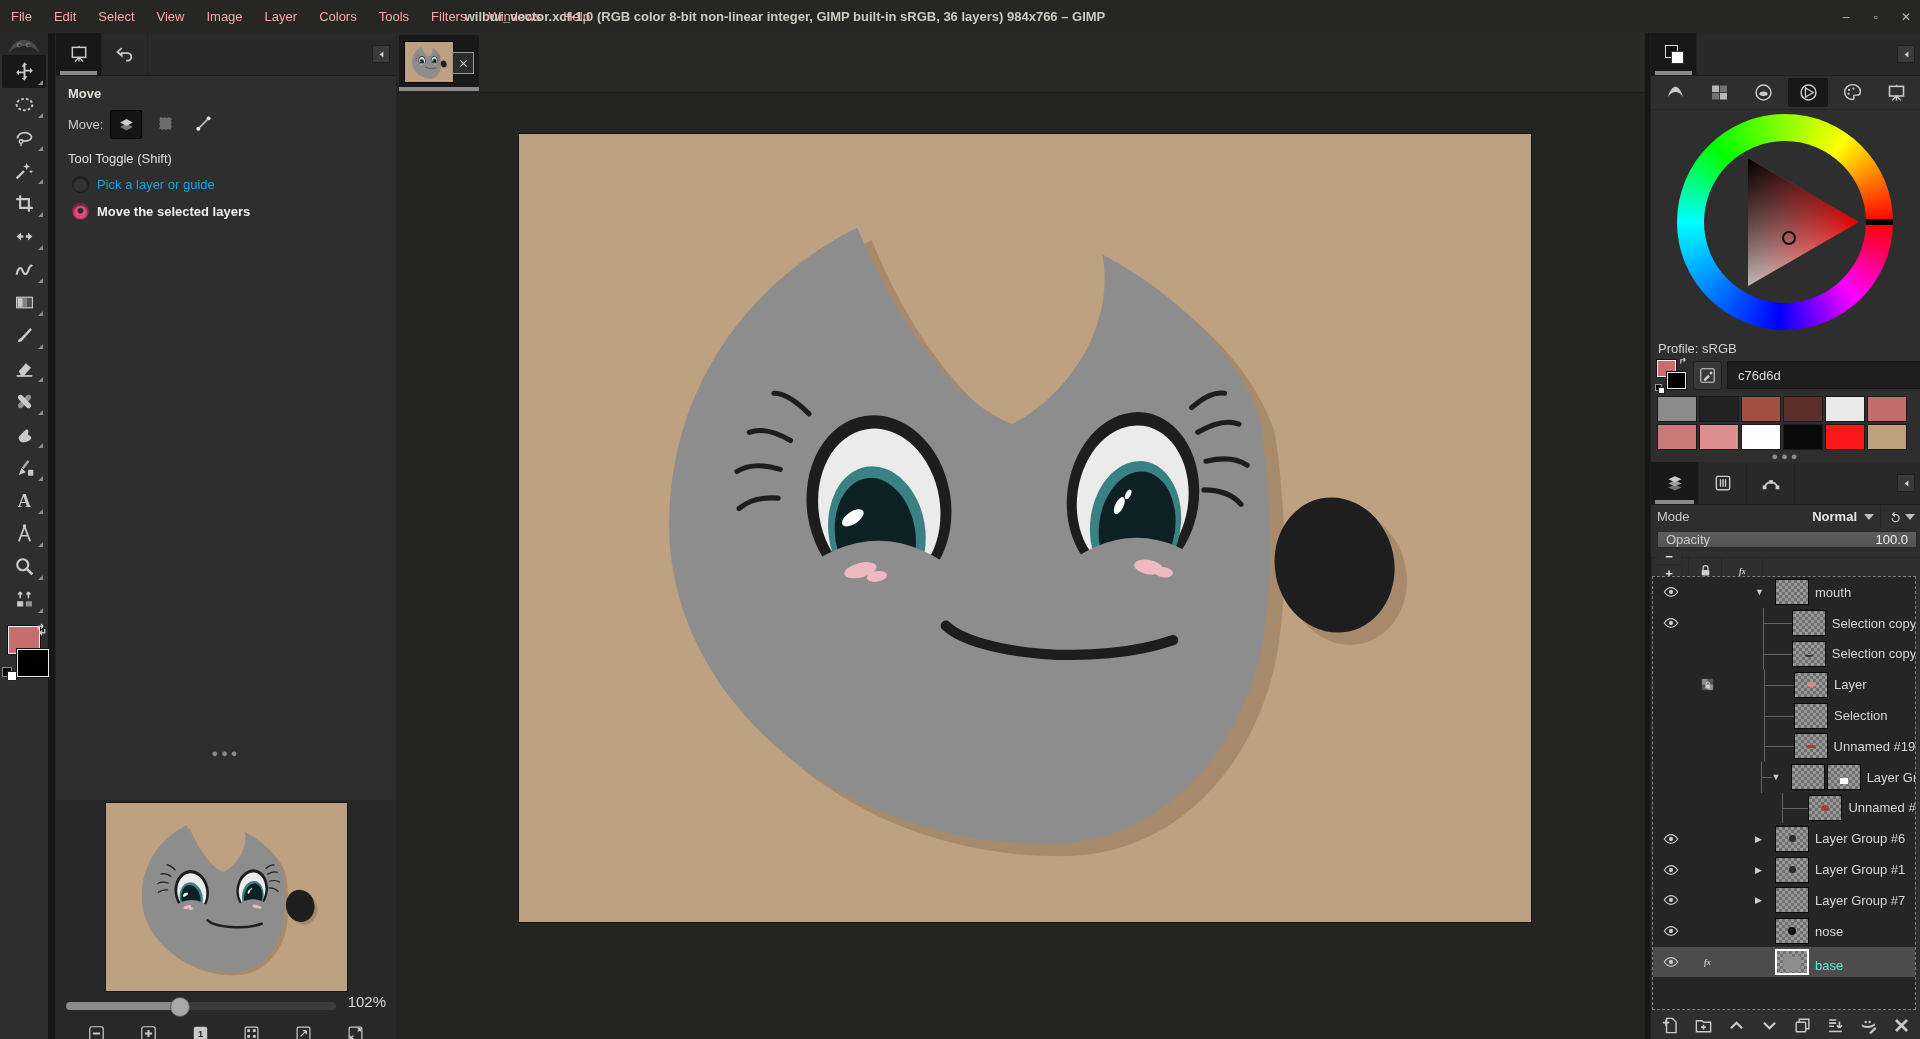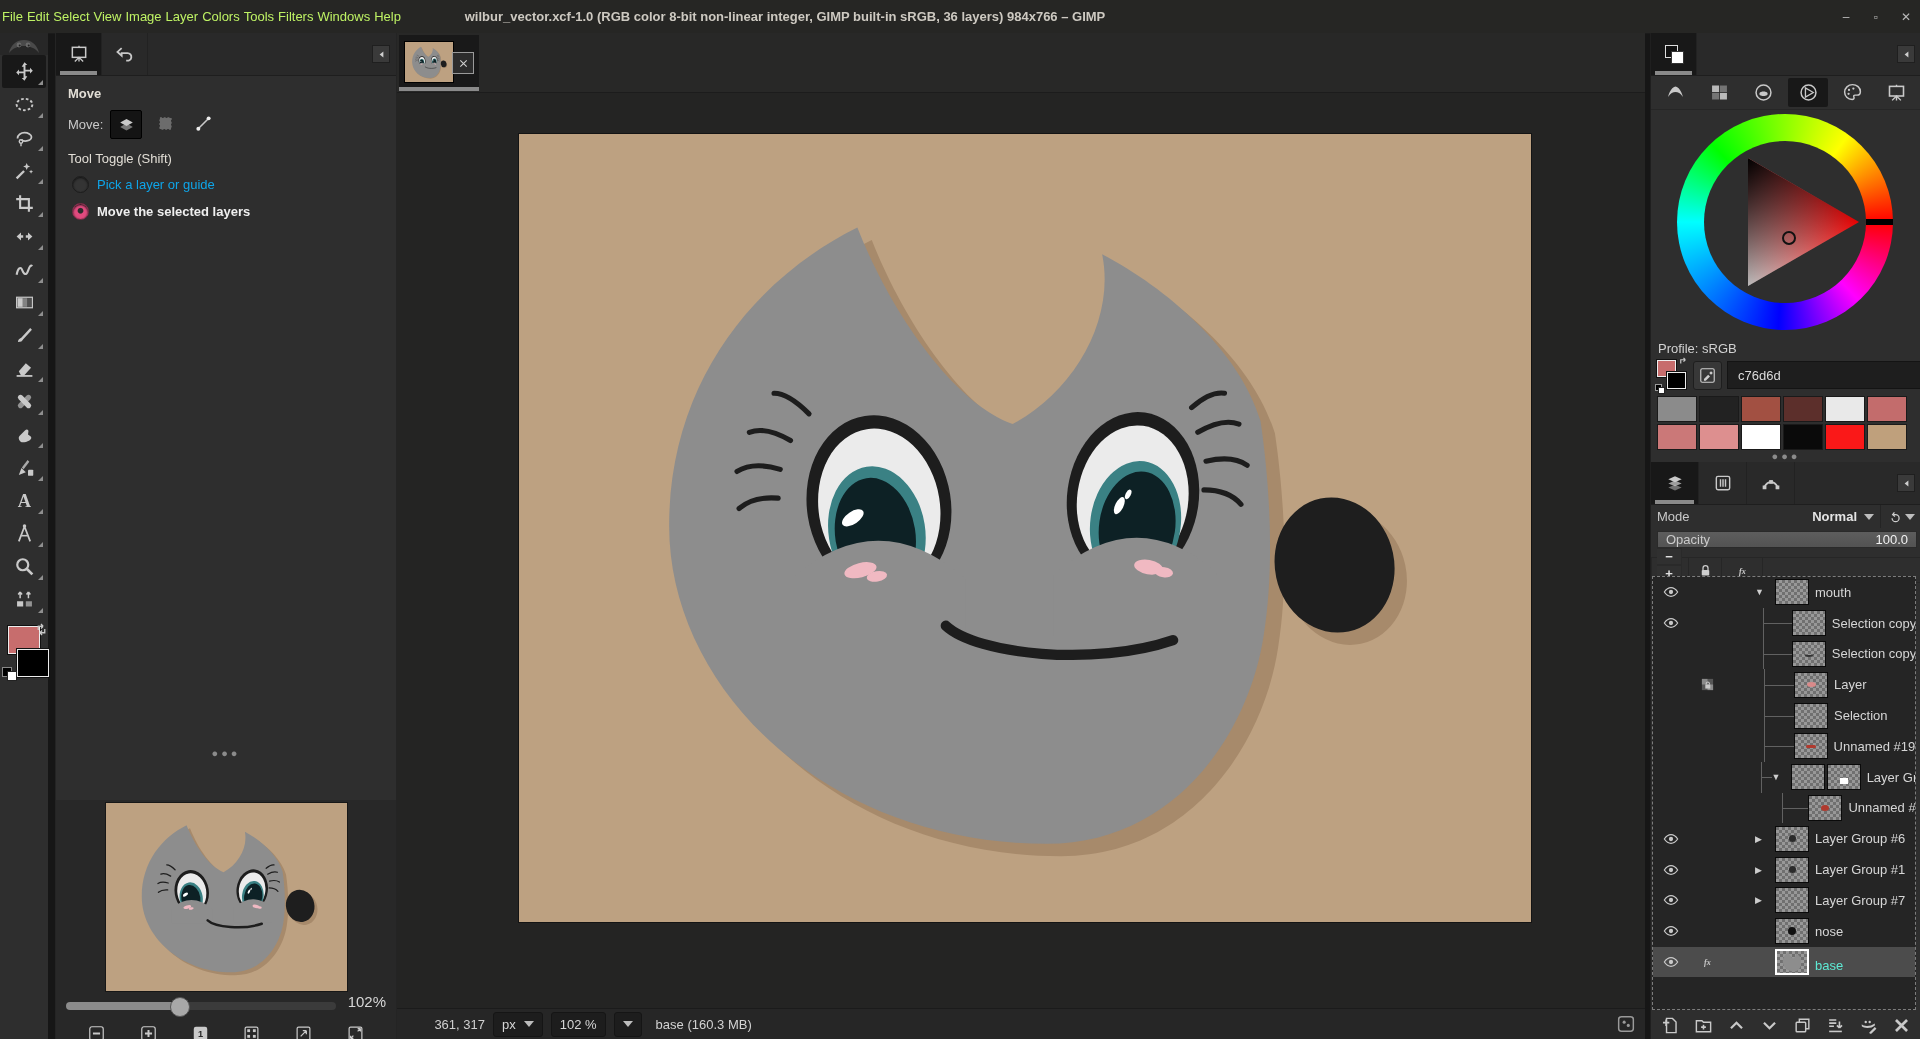--- a/index.html
+++ b/index.html
@@ -6,21 +6,21 @@
   body{width:1920px;height:1039px;position:relative;overflow:hidden;
        font-family:"Liberation Sans",sans-serif;color:#c9c9c9;font-size:13px;
        -webkit-font-smoothing:antialiased;}
   .abs{position:absolute;}
   .ico{display:inline-flex;align-items:center;justify-content:center;color:#c9c9c9;}
   .ico svg{width:100%;height:100%;display:block;}
 
   
   #menubar{left:0;top:0;width:1920px;height:33px;background:#262624;display:flex;align-items:center;
            border-bottom:1px solid #1b1b1b;}
-  .menu-item{padding:0 2px;line-height:33px;color:#bef264;cursor:default;}
+  .menu-item{padding:0 11px;line-height:33px;color:#fca5a5;cursor:default;}
   #win-title{left:460px;top:0;width:650px;height:33px;line-height:33px;text-align:center;
              font-weight:bold;color:#cdc9c1;white-space:nowrap;}
   #win-controls{right:6px;top:0;height:33px;display:flex;align-items:center;gap:14px;color:#b9b9b9;}
   #win-controls span{width:16px;text-align:center;font-size:12px;}
 
   
   #toolbox{left:0;top:33px;width:48px;height:1006px;background:#2e2e2e;}
   #wilber-logo{width:48px;height:22px;background:#272727;display:flex;align-items:flex-end;justify-content:center;overflow:hidden;}
   #tools{display:flex;flex-direction:column;align-items:center;}
   .tool{width:44px;height:33px;margin:0;border-radius:2px;display:flex;align-items:center;justify-content:center;position:relative;}
@@ -564,41 +564,20 @@
             <path d="M5 5l14 14M19 5L5 19" stroke="#d0d0d0" stroke-width="2.4"></path>
           </svg>
         </div>
     </div>
   </div>
   <div id="canvas-viewport">
     <svg id="canvas-image">
         <use href="#art"></use>
       </svg>
   </div>
-  <div id="canvas-statusbar">
-    <div id="pos-label">361, 317</div>
-    <div class="sb-widget">
-      <span>px</span>
-        <span class="dd-arrow"></span>
-    </div>
-    <div class="sb-widget">
-      <span>102 %</span>
-    </div>
-    <div class="sb-widget">
-        <span class="dd-arrow"></span>
-      </div>
-    <div id="status-msg">base (160.3 MB)</div>
-    <span id="canvas-nav-btn" class="ico">
-      <svg viewBox="0 0 24 24">
-          <rect x="4" y="4" width="16" height="16" rx="3" fill="none" stroke="#9a9a9a" stroke-width="1.6"></rect>
-          <circle cx="10" cy="10" r="1.7" fill="#9a9a9a"></circle>
-          <circle cx="14.5" cy="13.5" r="1.7" fill="#9a9a9a"></circle>
-        </svg>
-    </span>
-  </div>
 </div>
 
 <div id="right-dock" class="abs">
   <div class="dock-tabbar">
     <div class="dock-tab active">
       <span id="fgbg-tab-icon">
           <span class="k"></span>
           <span class="w"></span>
         </span>
     </div>

